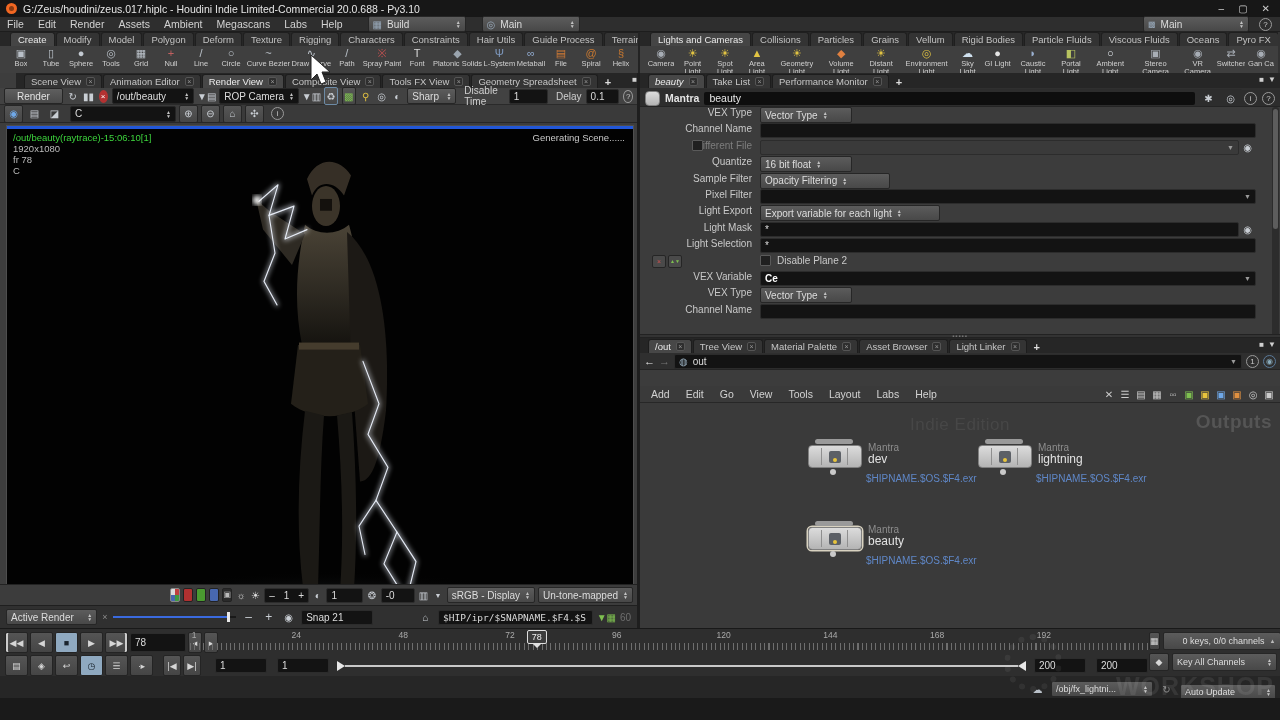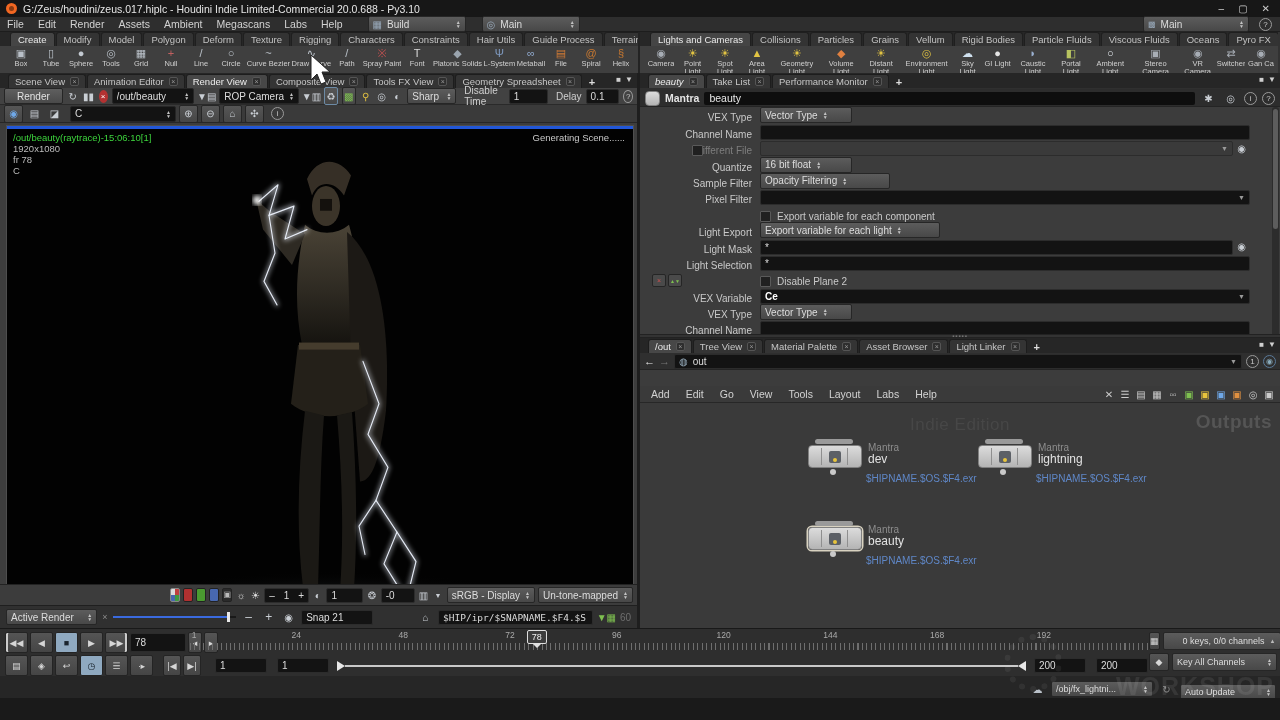--- a/index.html
+++ b/index.html
@@ -79,21 +79,21 @@
   .crumbbar{display:flex;align-items:center;gap:4px;height:17px;background:#2f2f2f;padding:0 4px;border-bottom:1px solid #242424;}
   .crumb-field{flex:1;background:#131313;border:1px solid #2c2c2c;border-radius:2px;height:13px;display:flex;
                align-items:center;gap:5px;padding:0 4px;font-size:10px;color:#ddd;}
   .navarrow{font-size:11px;color:#e8e8e8;}
   .navarrow.dim{color:#777;}
   #param-header{position:absolute;left:0;top:17px;width:100%;height:17px;background:#2d2d2d;display:flex;
                 align-items:center;gap:5px;padding:0 5px;box-sizing:border-box;border-bottom:1px solid #242424;}
   #param-header .ntype{color:#e4e4e4;font-weight:bold;font-size:10.5px;}
   #param-header .nname{flex:1;background:#0e0e0e;height:13px;display:flex;align-items:center;padding:0 5px;color:#e8e8e8;font-size:10.5px;border-radius:2px;}
   #params{position:absolute;left:0;top:34px;width:100%;height:231px;background:#3c3c3c;overflow:hidden;}
-  .prow{position:relative;display:flex;align-items:flex-end;height:16.4px;padding-right:30px;}
+  .prow{position:relative;display:flex;align-items:flex-start;height:16.4px;padding-right:24px;}
   .plabel{width:112px;text-align:right;padding-right:8px;font-size:10px;color:#c9c9c9;flex:0 0 auto;white-space:nowrap;}
   .plabel.dim{color:#7e7e7e;}
   .prow .field{flex:1;}
   .prow .field.dis{background:#3a3a3a;color:#888;}
   .fieldarrow{margin-left:auto;color:#9a9a9a;font-size:7px;}
   .pcheck{position:absolute;left:52px;}
   .sidebtns{position:absolute;left:12px;display:flex;gap:2px;}
   .sidebtns span{width:12px;height:11px;background:#4a4a4a;border:1px solid #252525;border-radius:2px;
                  font-size:7px;display:inline-flex;align-items:center;justify-content:center;}
   #param-scroll{position:absolute;right:1px;top:34px;width:7px;height:231px;background:#2c2c2c;border-radius:3px;}
@@ -372,21 +372,21 @@
           </div>
           <div class="tool">
             <span class="tglyph" style="color: rgb(168, 174, 182);">◉</span>
             <span class="tlabel">Gan Ca</span>
           </div>
         </div>
     </div>
   </div>
 
   <div id="left-col">
-    <div class="panetabs" id="left-pane-tabs" style="position:absolute;left:0;top:0;width:100%;align-items:flex-end;">
+    <div class="panetabs" id="left-pane-tabs" style="position:absolute;left:16px;top:0;width:100%;align-items:flex-end;">
         <div class="ptab">
           <span>Scene View</span>
           <span class="x">×</span>
         </div>
         <div class="ptab">
           <span>Animation Editor</span>
           <span class="x">×</span>
         </div>
         <div class="ptab active">
           <span>Render View</span>
@@ -654,25 +654,20 @@
             <span class="lbl">Opacity Filtering</span>
             <span class="updown">▲<br>▼</span>
           </span>
         </div>
         <div class="prow">
           <span class="plabel">Pixel Filter</span>
           <span class="field">
             <span></span>
             <span class="fieldarrow">▼</span>
           </span>
-        </div>
-        <div class="prow">
-          <span class="plabel"></span>
-          <span class="checkbox"></span>
-          <span style="margin-left: 6px; font-size: 10px; color: rgb(201, 201, 201);">Export variable for each component</span>
         </div>
         <div class="prow">
           <span class="plabel">Light Export</span>
           <span class="combo" style="min-width: 170px;">
             <span class="lbl">Export variable for each light</span>
             <span class="updown">▲<br>▼</span>
           </span>
         </div>
         <div class="prow">
           <span class="plabel">Light Mask</span>

